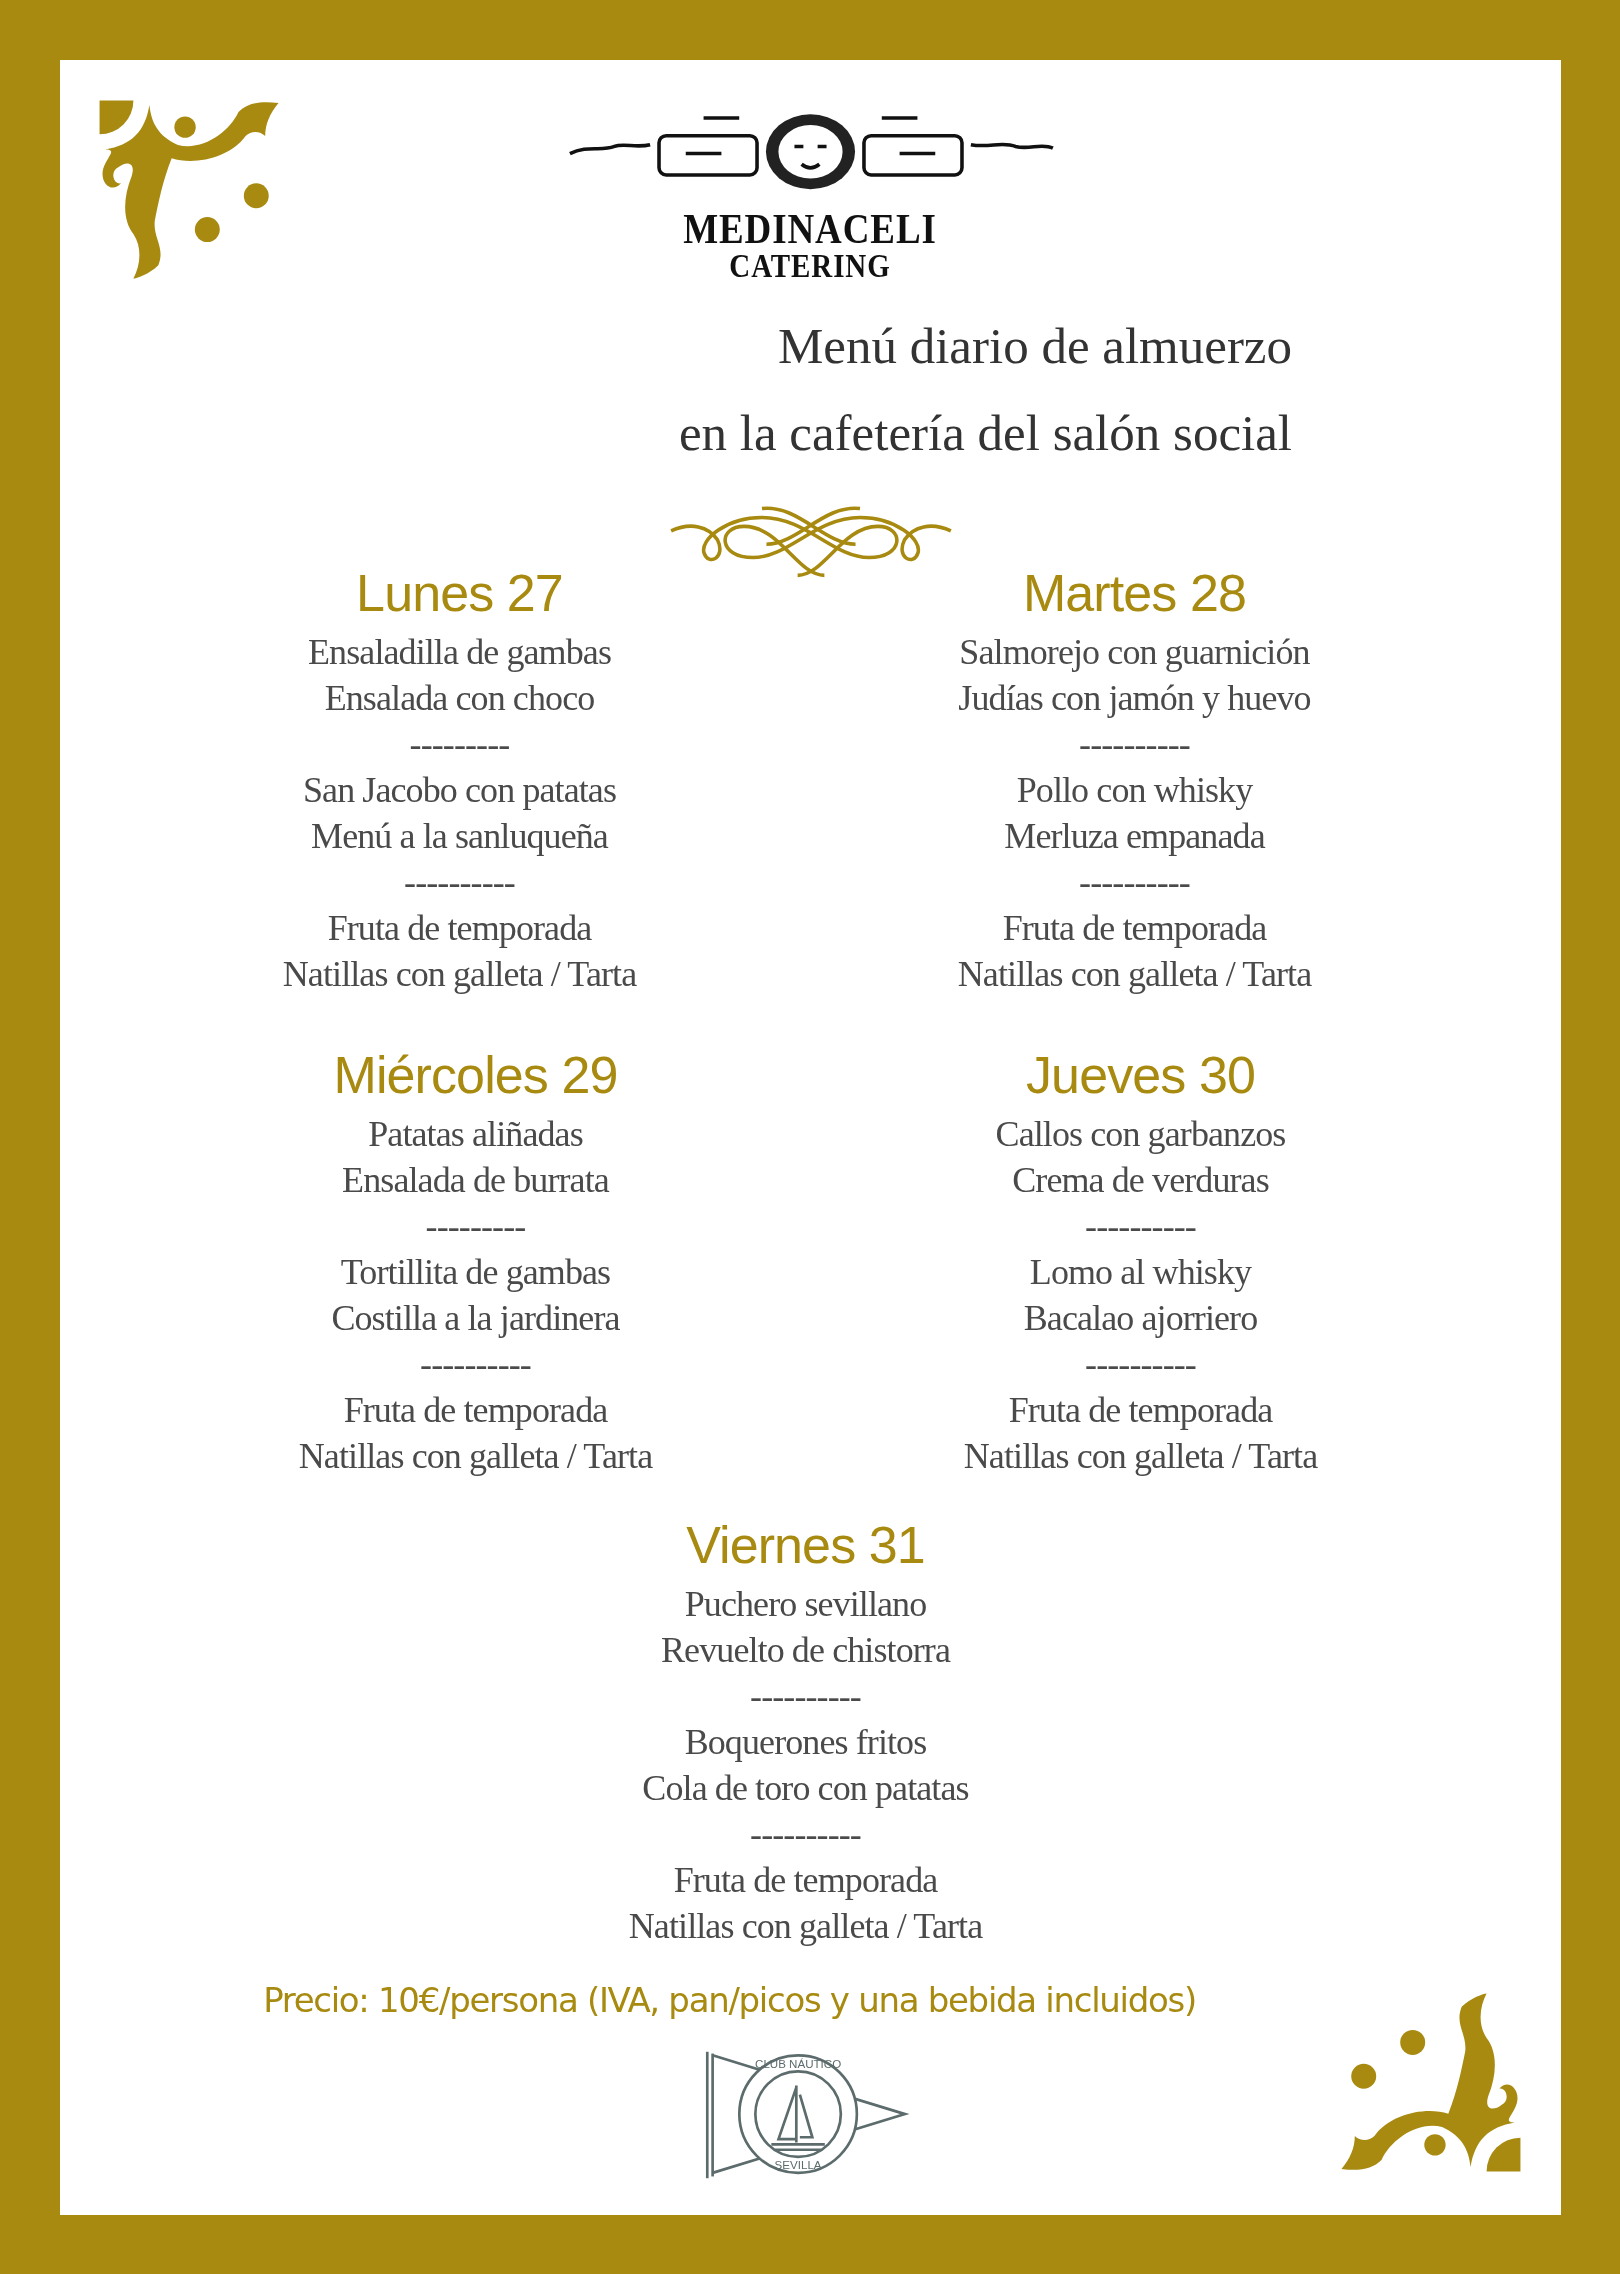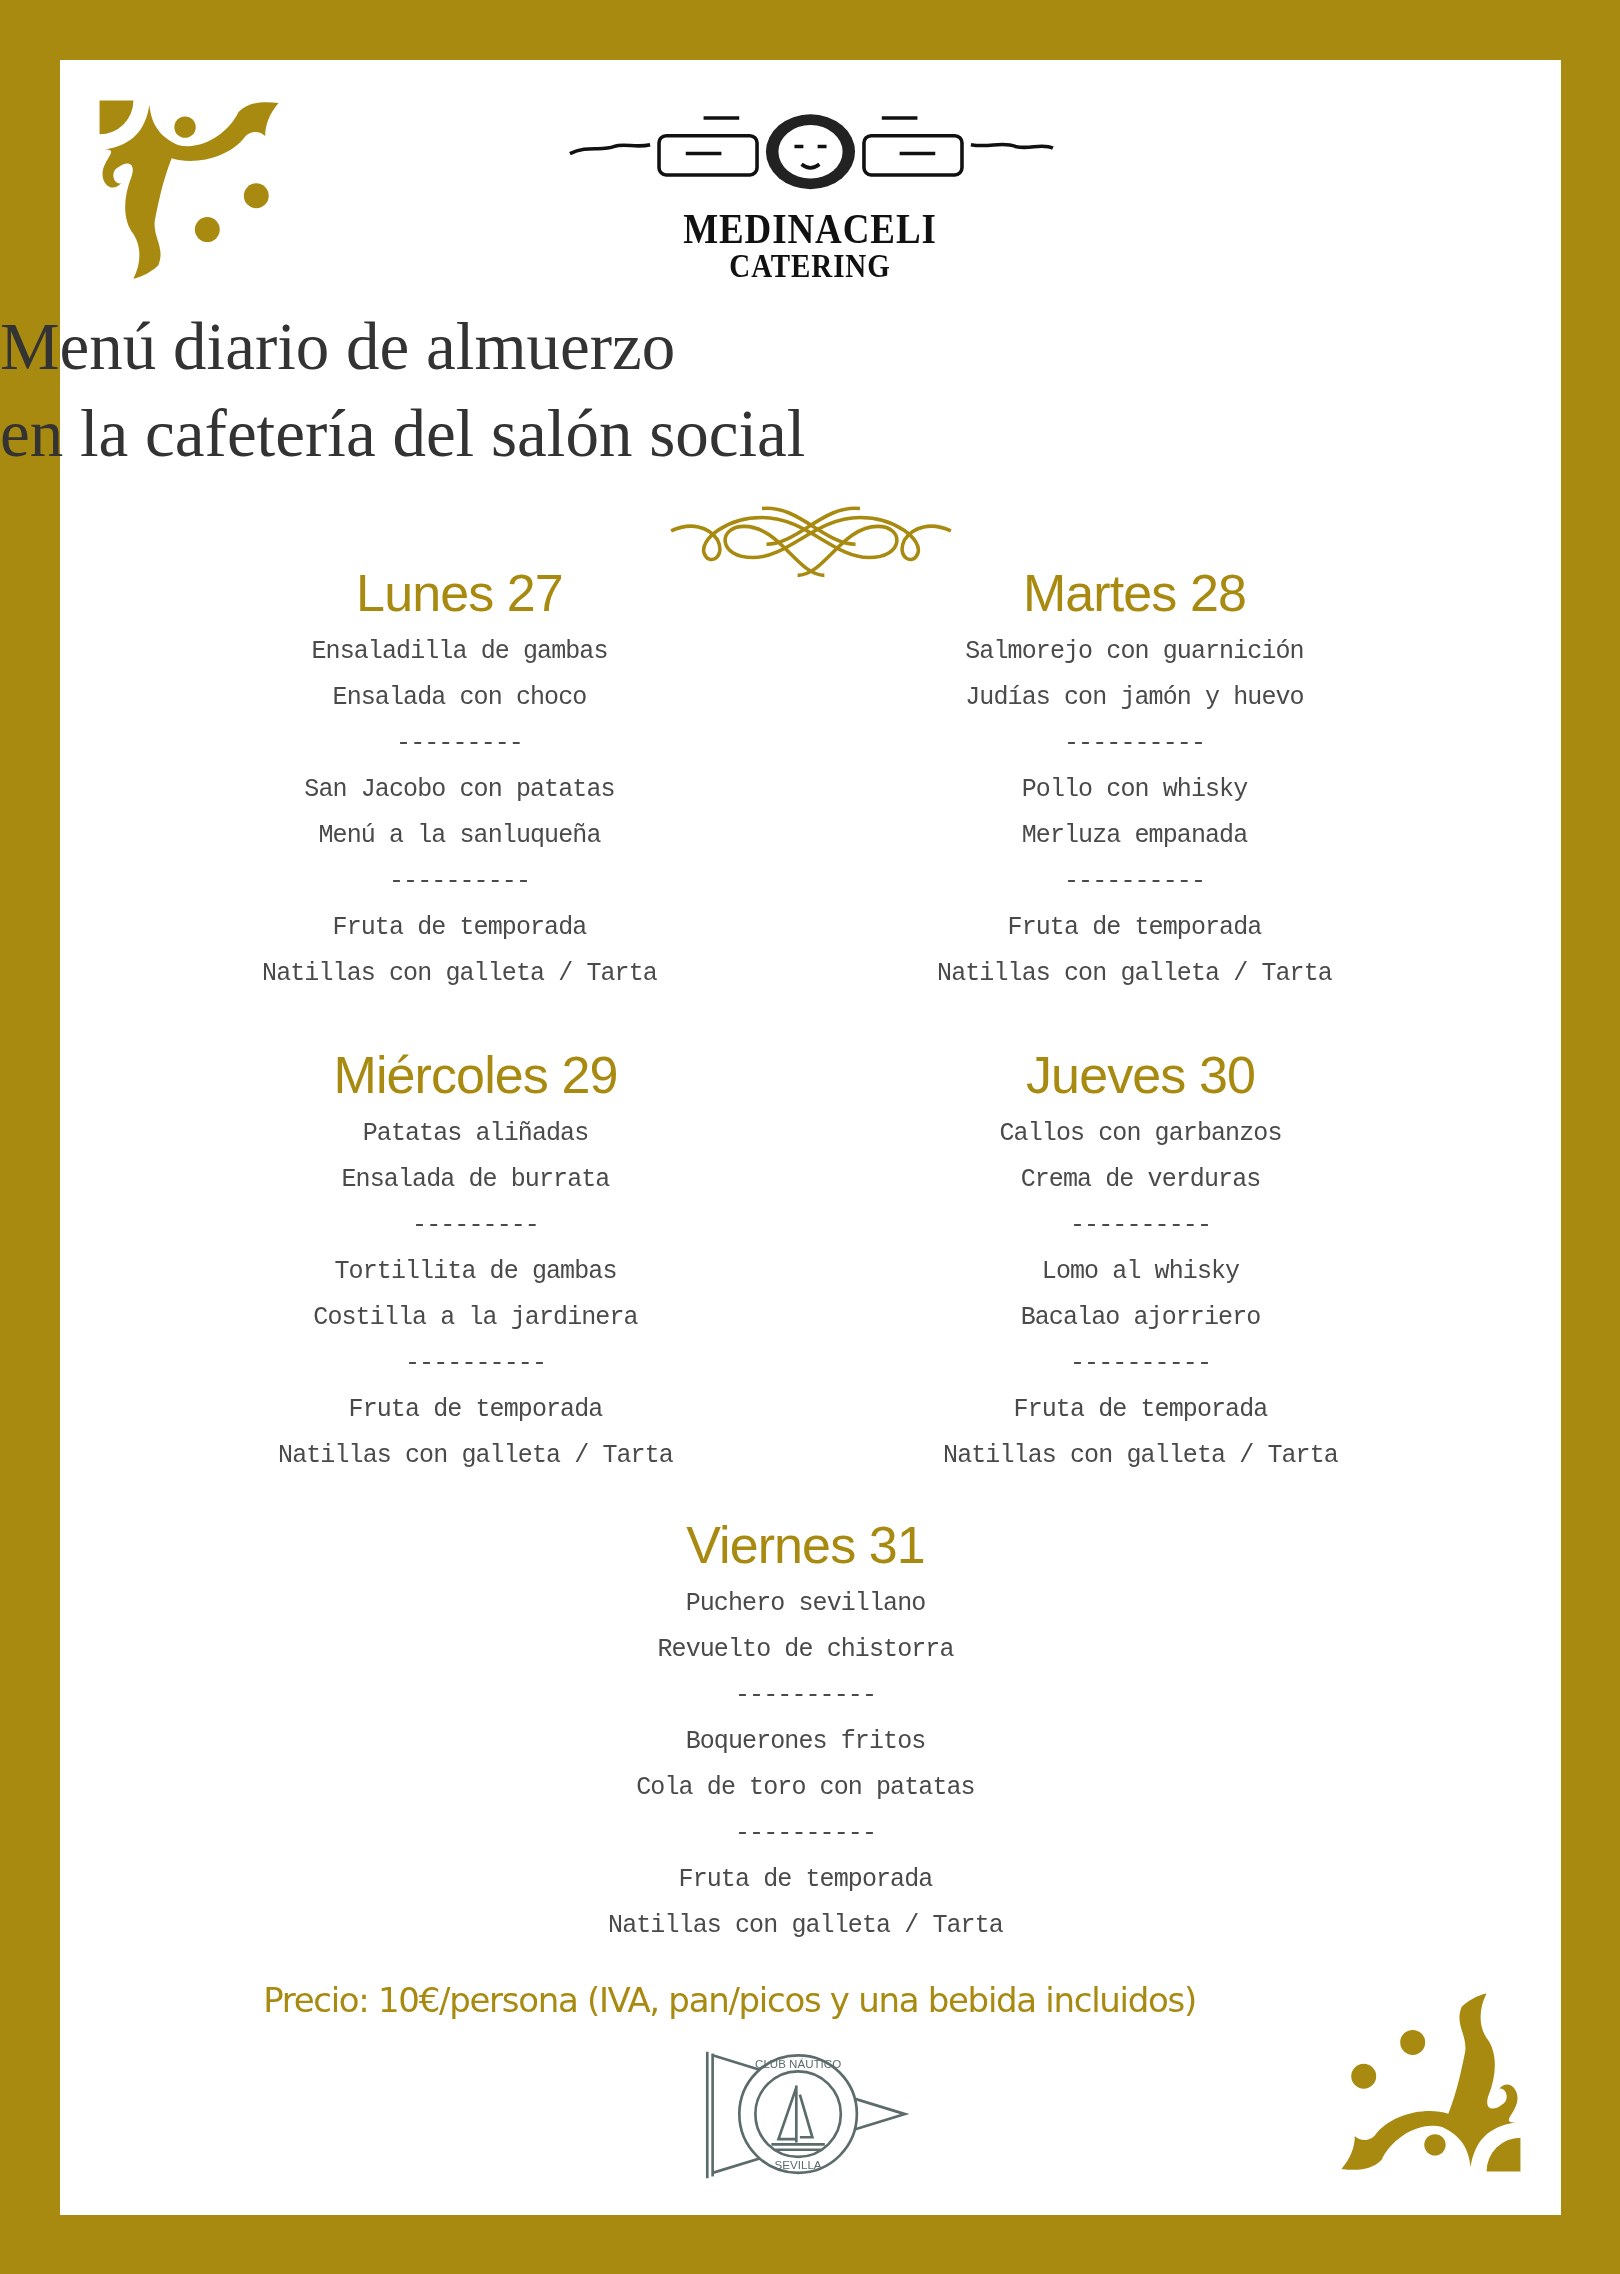--- a/index.html
+++ b/index.html
@@ -3,26 +3,26 @@
 <meta charset="utf-8">
 <style>
   html, body { margin:0; padding:0; }
   body { width:1620px; height:2274px; position:relative; background:#a88a10; overflow:hidden; font-family:"Liberation Sans", sans-serif; }
   .page { position:absolute; left:60px; top:60px; width:1501px; height:2155px; background:#ffffff; }
   .corner { position:absolute; width:187px; height:187px; }
   .logo-art { position:absolute; left:561px; top:109px; width:499px; height:82px; }
   .brand { position:absolute; left:0; width:1620px; text-align:center; font-family:"Liberation Serif", serif; font-weight:bold; color:#111; letter-spacing:0.9px; }
   .brand.name { top:207px; font-size:37px; transform:scaleY(1.15); }
   .brand.sub { top:250px; font-size:29px; transform:scaleY(1.15); }
-  .title { position:absolute; left:0; width:1292px; text-align:left; font-family:"Liberation Serif", serif; color:#333; font-size:67px; line-height:87px; }
+  .title { position:absolute; left:0; width:1292px; text-align:right; font-family:"Liberation Serif", serif; color:#333; font-size:51px; line-height:87px; }
   .flourish { position:absolute; left:664px; top:495px; width:294px; height:85px; }
   .day { position:absolute; width:677px; text-align:center; }
   .day h2 { margin:0; font-family:Liberation Sans, sans-serif; font-weight:normal; color:#a88a10; font-size:52px; line-height:64px; letter-spacing:-0.9px; }
   .day .items { margin-top:3.6px; }
-  .day .item { font-family:Liberation Mono, monospace; color:#4a4a4a; font-size:25px; line-height:46px; letter-spacing:-0.9px; }
+  .day .item { font-family:Liberation Serif, serif; color:#4a4a4a; font-size:36px; line-height:46px; letter-spacing:-0.9px; }
   .price { position:absolute; left:0; width:1459px; top:1980px; text-align:center; font-family:"DejaVu Sans", sans-serif; color:#a88a10; font-size:34px; letter-spacing:-1.3px; }
   .club { position:absolute; left:700px; top:2050px; width:214px; height:130px; }
 </style>
 </head>
 <body>
 
 <div class="page"></div>
 
 <svg class="corner" style="left:96px; top:96px;" viewBox="0 0 210 210">
   <g fill="#a88a10">

